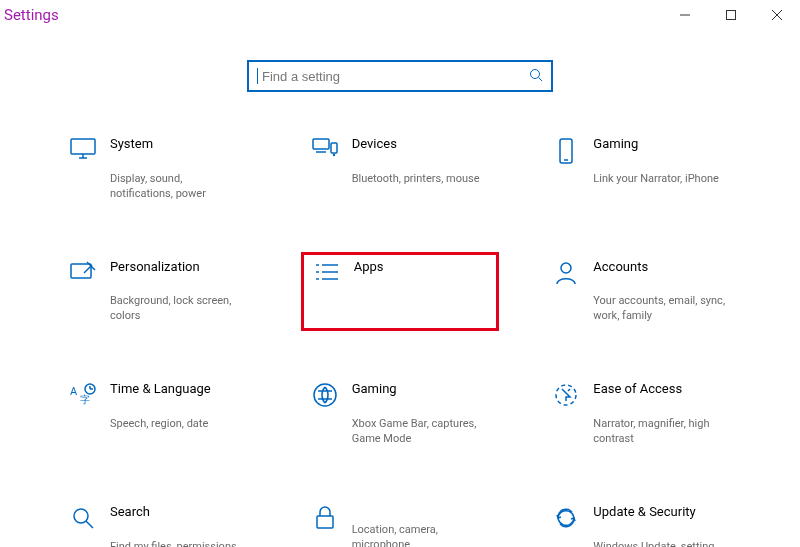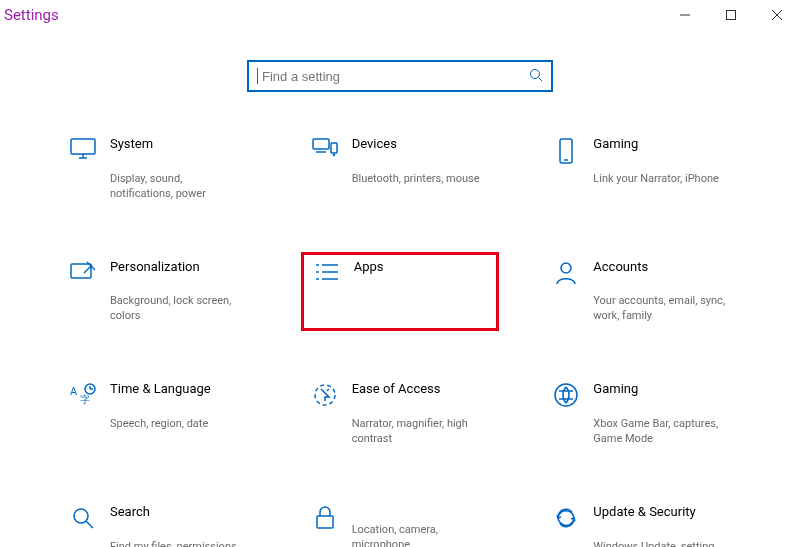--- a/index.html
+++ b/index.html
@@ -257,41 +257,41 @@
       </div>
       <div class="tile-text">
         <div class="tile-title">Time &amp; Language</div>
         <div class="tile-sub">Speech, region, date</div>
       </div>
     </div>
 
     <div class="tile">
       <div class="tile-icon">
         <svg width="24" height="24" viewBox="0 0 24 24">
+            <circle cx="12" cy="12" r="11"></circle>
+            <path d="M12 4 C16 8 16 16 12 20 M12 4 C8 8 8 16 12 20 M5 8 L19 8 M5 16 L19 16"></path>
+          </svg>
+      </div>
+      <div class="tile-text">
+        <div class="tile-title">Gaming</div>
+        <div class="tile-sub">Xbox Game Bar, captures, Game Mode</div>
+      </div>
+    </div>
+
+    <div class="tile">
+      <div class="tile-icon">
+        <svg width="24" height="24" viewBox="0 0 24 24">
             <circle cx="12" cy="12" r="10" stroke-dasharray="4 3"></circle>
             <path d="M8 6 L16 14 L12 14 L12 18"></path>
             <path d="M16 6 L14 8"></path>
           </svg>
       </div>
       <div class="tile-text">
         <div class="tile-title">Ease of Access</div>
         <div class="tile-sub">Narrator, magnifier, high contrast</div>
-      </div>
-    </div>
-
-    <div class="tile">
-      <div class="tile-icon">
-        <svg width="24" height="24" viewBox="0 0 24 24">
-            <circle cx="12" cy="12" r="11"></circle>
-            <path d="M12 4 C16 8 16 16 12 20 M12 4 C8 8 8 16 12 20 M5 8 L19 8 M5 16 L19 16"></path>
-          </svg>
-      </div>
-      <div class="tile-text">
-        <div class="tile-title">Gaming</div>
-        <div class="tile-sub">Xbox Game Bar, captures, Game Mode</div>
       </div>
     </div>
 
     <div class="tile">
       <div class="tile-icon">
         <svg width="24" height="24" viewBox="0 0 24 24">
             <circle cx="10" cy="10" r="7"></circle>
             <line x1="15" y1="15" x2="22" y2="22"></line>
           </svg>
       </div>

